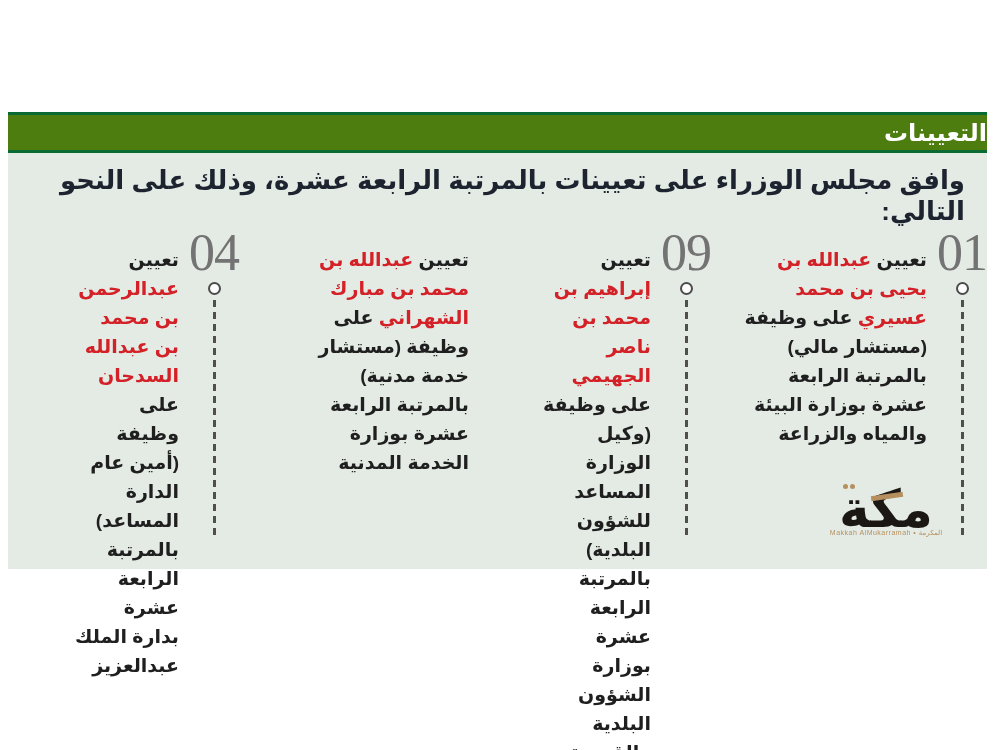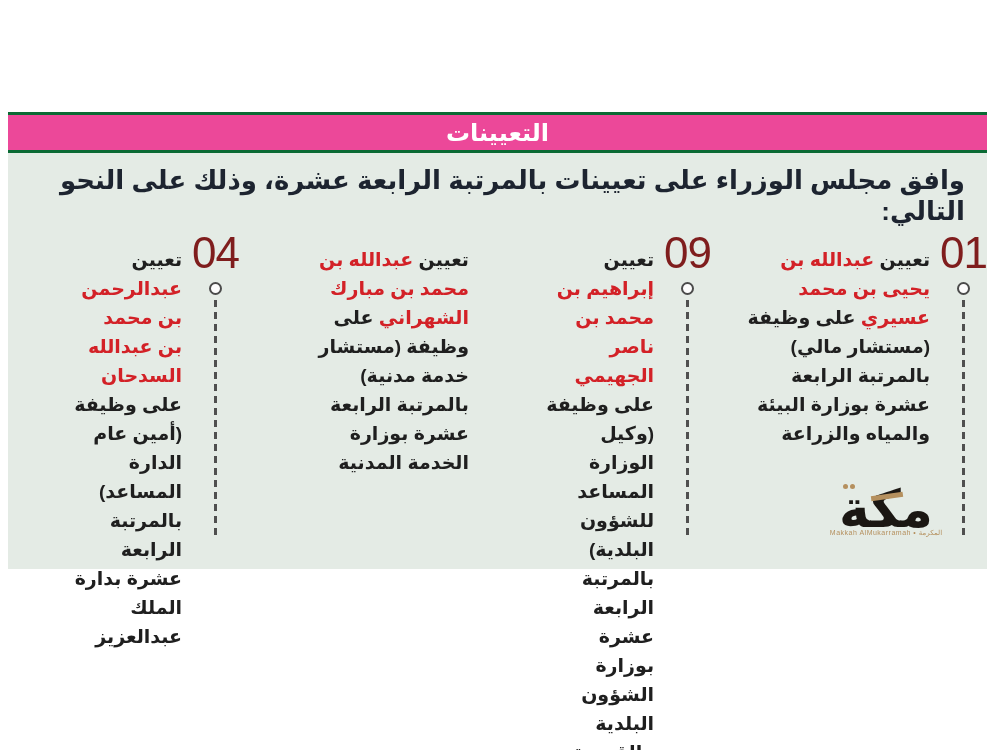--- a/index.html
+++ b/index.html
@@ -16,24 +16,23 @@
   }
   
   .panel{
     position:absolute;
     left:8px;top:112px;
     width:979px;height:457px;
     background:#e4ebe5;
   }
   .header-bar{
     height:35px;
-    background:#ec4899;
+    background:#4d7c0f;
     border-top:3px solid #0a6a34;
     border-bottom:3px solid #0a6a34;
-    text-align:center;
   }
   .page-title{
     color:#ffffff;
     font-size:24px;
     font-weight:700;
     line-height:35px;
     margin:0;
   }
   .pbody{
     position:relative;
@@ -59,25 +58,25 @@
   .col.c2{right:276px;width:172px;}
   .col.c3{right:518px;width:162px;}
   .col.c4{right:748px;width:165px;}
   .rail{
     flex:0 0 46px;
     display:flex;
     flex-direction:column;
     align-items:center;
   }
   .num{
-    font-family:Liberation Sans, sans-serif;
-    font-size:44px;
+    font-family:Liberation Serif, serif;
+    font-size:52px;
     line-height:44px;
     font-weight:300;
-    color:#7f1d1d;
+    color:#737373;
     letter-spacing:-1px;
     direction:ltr;
   }
   .dot{
     width:9px;height:9px;
     margin:7px 0 5px 0;
     border:2px solid #4b4b4b;
     border-radius:50%;
     background:#fdfdfd;
   }

